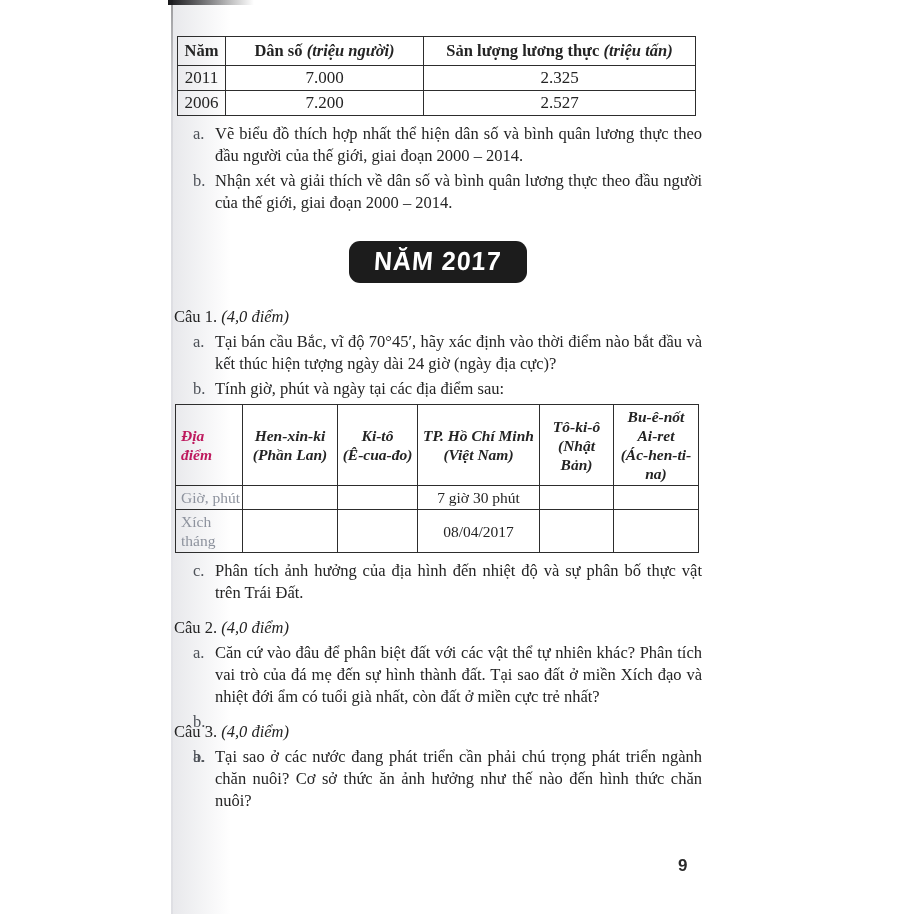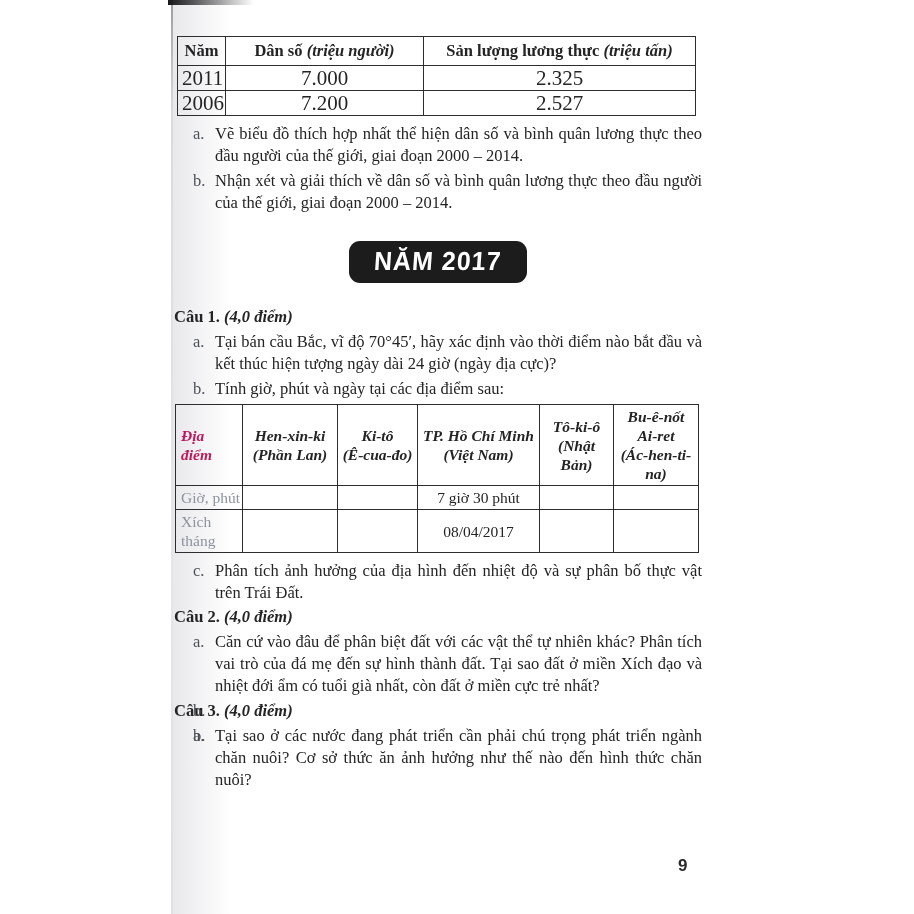--- a/index.html
+++ b/index.html
@@ -30,34 +30,34 @@
   .content {
     position: absolute; left: 174px; top: 0; width: 528px;
     font-size: 16.5px; line-height: 22px;
   }
 
   
   table { border-collapse: collapse; table-layout: fixed; }
   .t1 { width: 518px; margin: 36px 0 0 3px; }
   .t1 th, .t1 td { border: 1.6px solid #2d2d2d; text-align: center; }
   .t1 th { padding: 3px 2px; font-size: 16.5px; }
-  .t1 td { padding: 1px 4px; font-size: 21px; }
+  .t1 td { padding: 1px 4px; font-size: 17px; }
   .unit { font-style: italic; }
 
   .t2 { width: 523px; margin: 4px 0 0 1px; font-size: 15.5px; line-height: 19px; }
   .t2 th, .t2 td { border: 1.5px solid #2d2d2d; text-align: center; padding: 2px 2px; }
   .t2 thead th { font-weight: bold; font-style: italic; }
   .t2 .rowlabel { text-align: left; padding-left: 5px; font-weight: normal; font-style: normal; color: #8d929d; }
   .t2 .corner { text-align: left; padding-left: 5px; color: #be185d; font-style: italic; font-weight: bold; }
   .multiline { white-space: pre-line; }
 
   
   .item { position: relative; padding-left: 41px; text-align: justify; margin-top: 3px; }
   .item .marker { position: absolute; left: 19px; color: #4d5158; }
-  .cau { font-weight: bold; margin-top: 2px; }
+  .cau { font-weight: normal; margin-top: 13px; }
   .cau .pts { font-style: italic; }
   .sp { margin-top: 7px; }
 
   
   .banner-wrap { text-align: center; margin: 27px 0 23px 0; }
   .banner {
     display: inline-block;
     background: #1c1c1c; color: #ffffff;
     font-family: "Liberation Sans", sans-serif;
     font-weight: bold; font-size: 25px; line-height: 25px;

